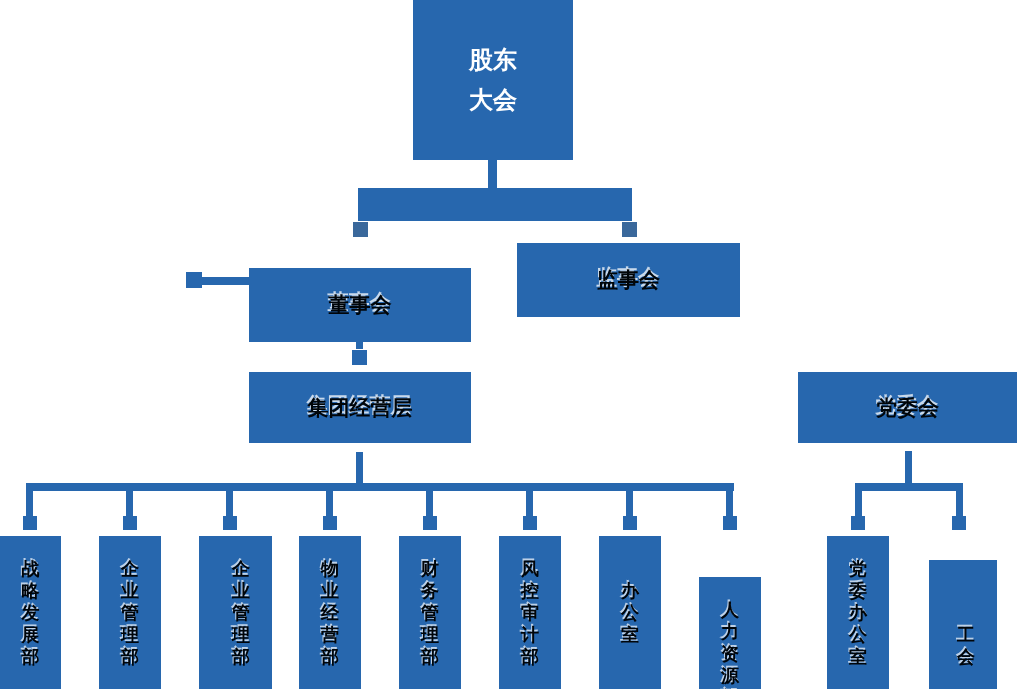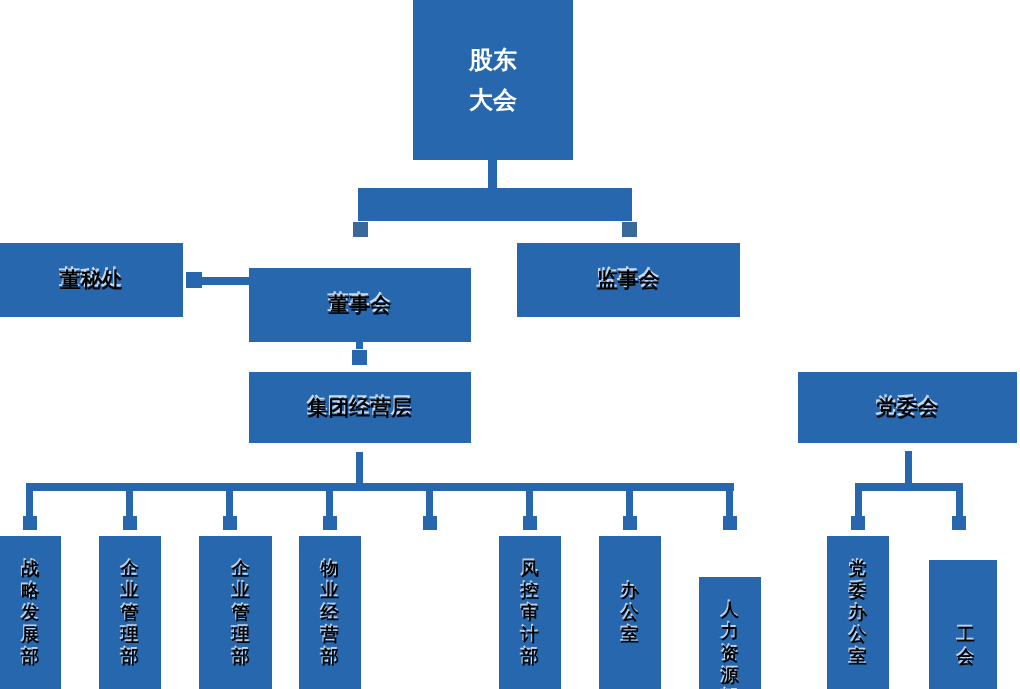--- a/index.html
+++ b/index.html
@@ -60,23 +60,20 @@
     <div class="root-lbl">股东大会</div>
   </div>
 
   <div class="conn" style="left:488px;top:160px;width:9px;height:29px;"></div>
 
   <div class="conn" style="left:358px;top:188px;width:274px;height:33px;"></div>
 
   <div class="sq-dark" style="left:353px;top:222px;width:15px;height:15px;"></div>
   <div class="sq-dark" style="left:622px;top:222px;width:15px;height:15px;"></div>
 
-  <div class="box" style="left:0;top:243px;width:183px;height:74px;">
-    <div class="lbl">董秘处</div>
-  </div>
 
   <div class="sq" style="left:186px;top:272px;width:16px;height:16px;"></div>
   <div class="conn" style="left:202px;top:277px;width:47px;height:8px;"></div>
 
   <div class="box" style="left:249px;top:243px;width:222px;height:74px;margin-top:25px;">
     <div class="lbl">董事会</div>
   </div>
 
   <div class="box" style="left:517px;top:243px;width:223px;height:74px;">
     <div class="lbl">监事会</div>
@@ -119,20 +116,23 @@
   </div>
   <div class="box" style="left:99px;top:536px;width:62px;height:153px;">
     <div class="v-lbl">企业管理部</div>
   </div>
   <div class="box" style="left:199px;top:536px;width:62px;height:153px;padding-left:11px;">
     <div class="v-lbl">企业管理部</div>
   </div>
   <div class="box" style="left:299px;top:536px;width:62px;height:153px;">
     <div class="v-lbl">物业经营部</div>
   </div>
+  <div class="box" style="left:399px;top:536px;width:62px;height:153px;">
+    <div class="v-lbl">财务管理部</div>
+  </div>
   <div class="box" style="left:499px;top:536px;width:62px;height:153px;">
     <div class="v-lbl">风控审计部</div>
   </div>
   <div class="box" style="left:599px;top:536px;width:62px;height:153px;">
     <div class="v-lbl">办公室</div>
   </div>
   <div class="box" style="left:699px;top:536px;width:62px;height:153px;margin-top:41px;">
     <div class="v-lbl">人力资源部</div>
   </div>
 

